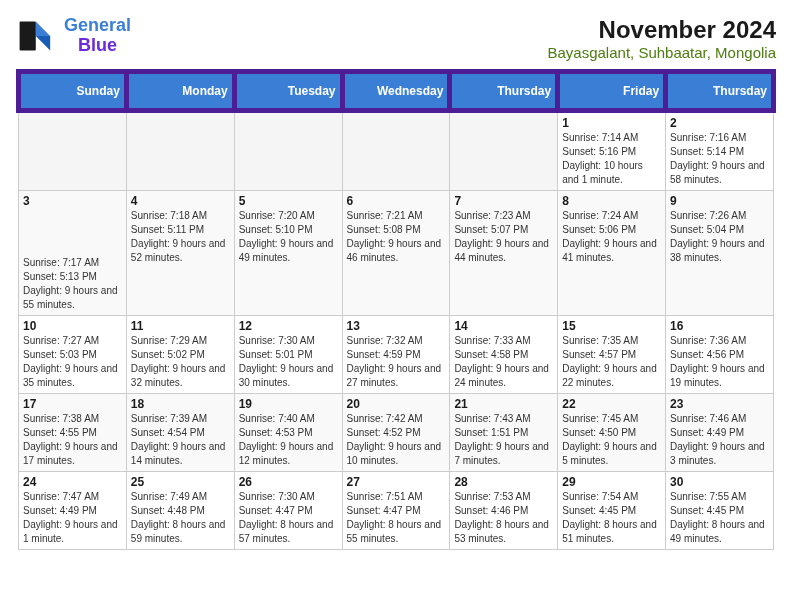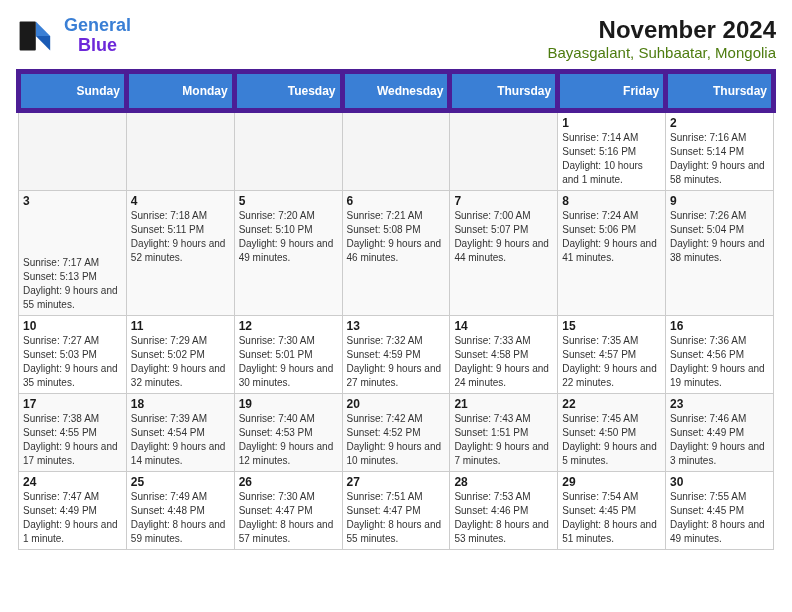--- a/index.html
+++ b/index.html
@@ -170,21 +170,21 @@
 Daylight: 9 hours and 49 minutes.</div>
           </td>
           <td>
             <span class="day-num">6</span>
             <div class="day-info" style="white-space: pre-line;">Sunrise: 7:21 AM
 Sunset: 5:08 PM
 Daylight: 9 hours and 46 minutes.</div>
           </td>
           <td>
             <span class="day-num">7</span>
-            <div class="day-info" style="white-space: pre-line;">Sunrise: 7:00 AM
+            <div class="day-info" style="white-space: pre-line;">Sunrise: 7:23 AM
 Sunset: 5:07 PM
 Daylight: 9 hours and 44 minutes.</div>
           </td>
           <td>
             <span class="day-num">8</span>
             <div class="day-info" style="white-space: pre-line;">Sunrise: 7:24 AM
 Sunset: 5:06 PM
 Daylight: 9 hours and 41 minutes.</div>
           </td>
           <td>

